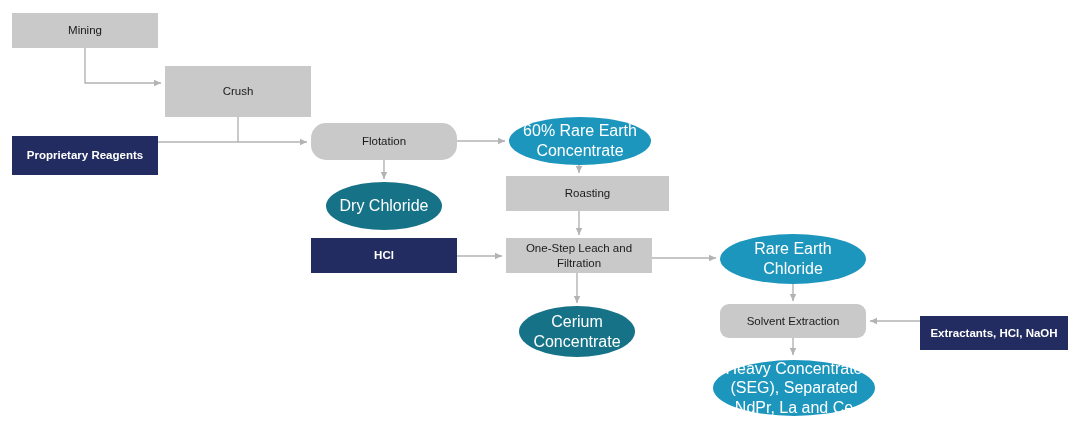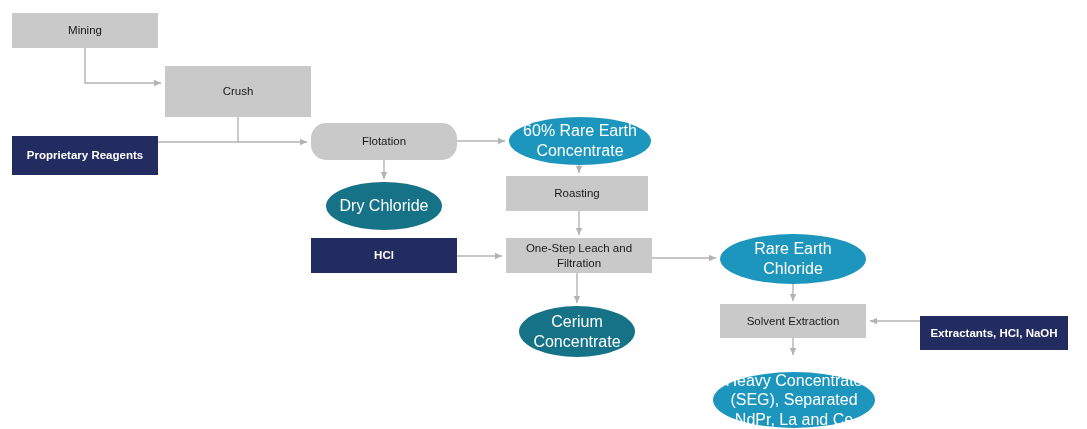--- a/index.html
+++ b/index.html
@@ -60,38 +60,38 @@
       </div>
       <div class="node proc" style="left: 311px; top: 123px; width: 146px; height: 37px; border-radius: 15px;">
         <span class="nlabel">Flotation</span>
       </div>
       <div class="node out out-dark" style="left: 326px; top: 182px; width: 116px; height: 48px;">
         <span class="nlabel">Dry Chloride</span>
       </div>
       <div class="node out out-light" style="left: 509px; top: 117px; width: 142px; height: 48px;">
         <span class="nlabel">60% Rare Earth Concentrate</span>
       </div>
-      <div class="node proc" style="left: 506px; top: 176px; width: 142px; height: 35px; align-items: center;">
+      <div class="node proc" style="left: 506px; top: 176px; width: 163px; height: 35px; align-items: center;">
         <span class="nlabel">Roasting</span>
       </div>
       <div class="node input" style="left: 311px; top: 238px; width: 146px; height: 35px;">
         <span class="nlabel">HCl</span>
       </div>
       <div class="node proc" style="left: 506px; top: 238px; width: 146px; height: 35px;">
         <span class="nlabel">One-Step Leach and Filtration</span>
       </div>
       <div class="node out out-dark" style="left: 519px; top: 306px; width: 116px; height: 51px;">
         <span class="nlabel">Cerium Concentrate</span>
       </div>
       <div class="node out out-light" style="left: 720px; top: 234px; width: 146px; height: 50px;">
         <span class="nlabel">Rare Earth Chloride</span>
       </div>
-      <div class="node proc" style="left: 720px; top: 304px; width: 146px; height: 34px;">
+      <div class="node proc" style="left: 720px; top: 304px; width: 146px; height: 34px; border-radius: 9px;">
         <span class="nlabel">Solvent Extraction</span>
       </div>
       <div class="node input" style="left: 920px; top: 304px; width: 148px; height: 34px; margin-top: 12px;">
         <span class="nlabel">Extractants, HCl, NaOH</span>
       </div>
-      <div class="node out out-light" style="left: 713px; top: 372px; width: 162px; height: 56px;">
+      <div class="node out out-light" style="left: 713px; top: 360px; width: 162px; height: 56px;">
         <span class="nlabel">Heavy  Concentrate (SEG), Separated NdPr, La and Ce</span>
       </div>
     </div>
 </div>
 
 </body></html>

